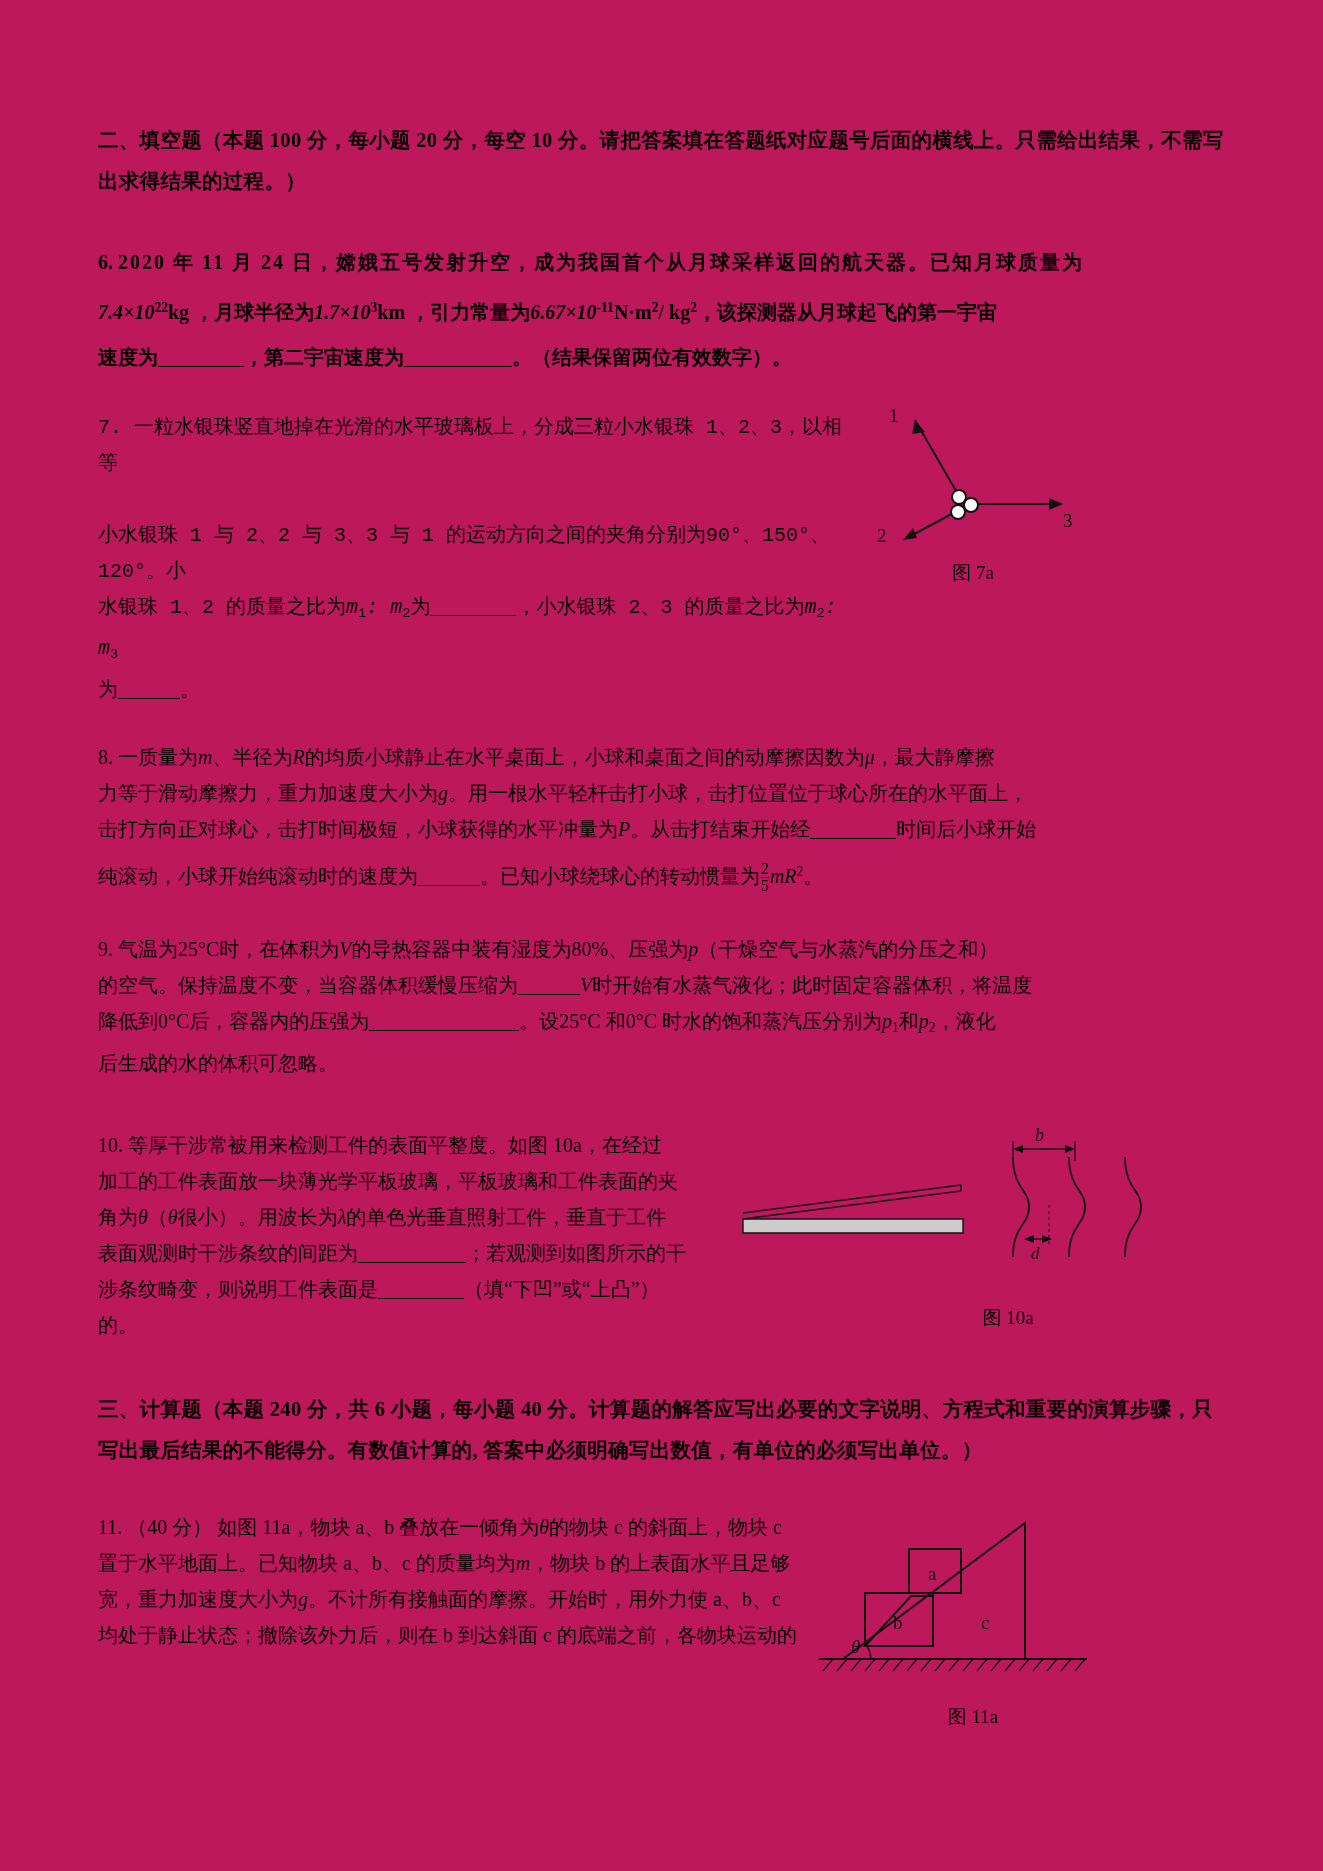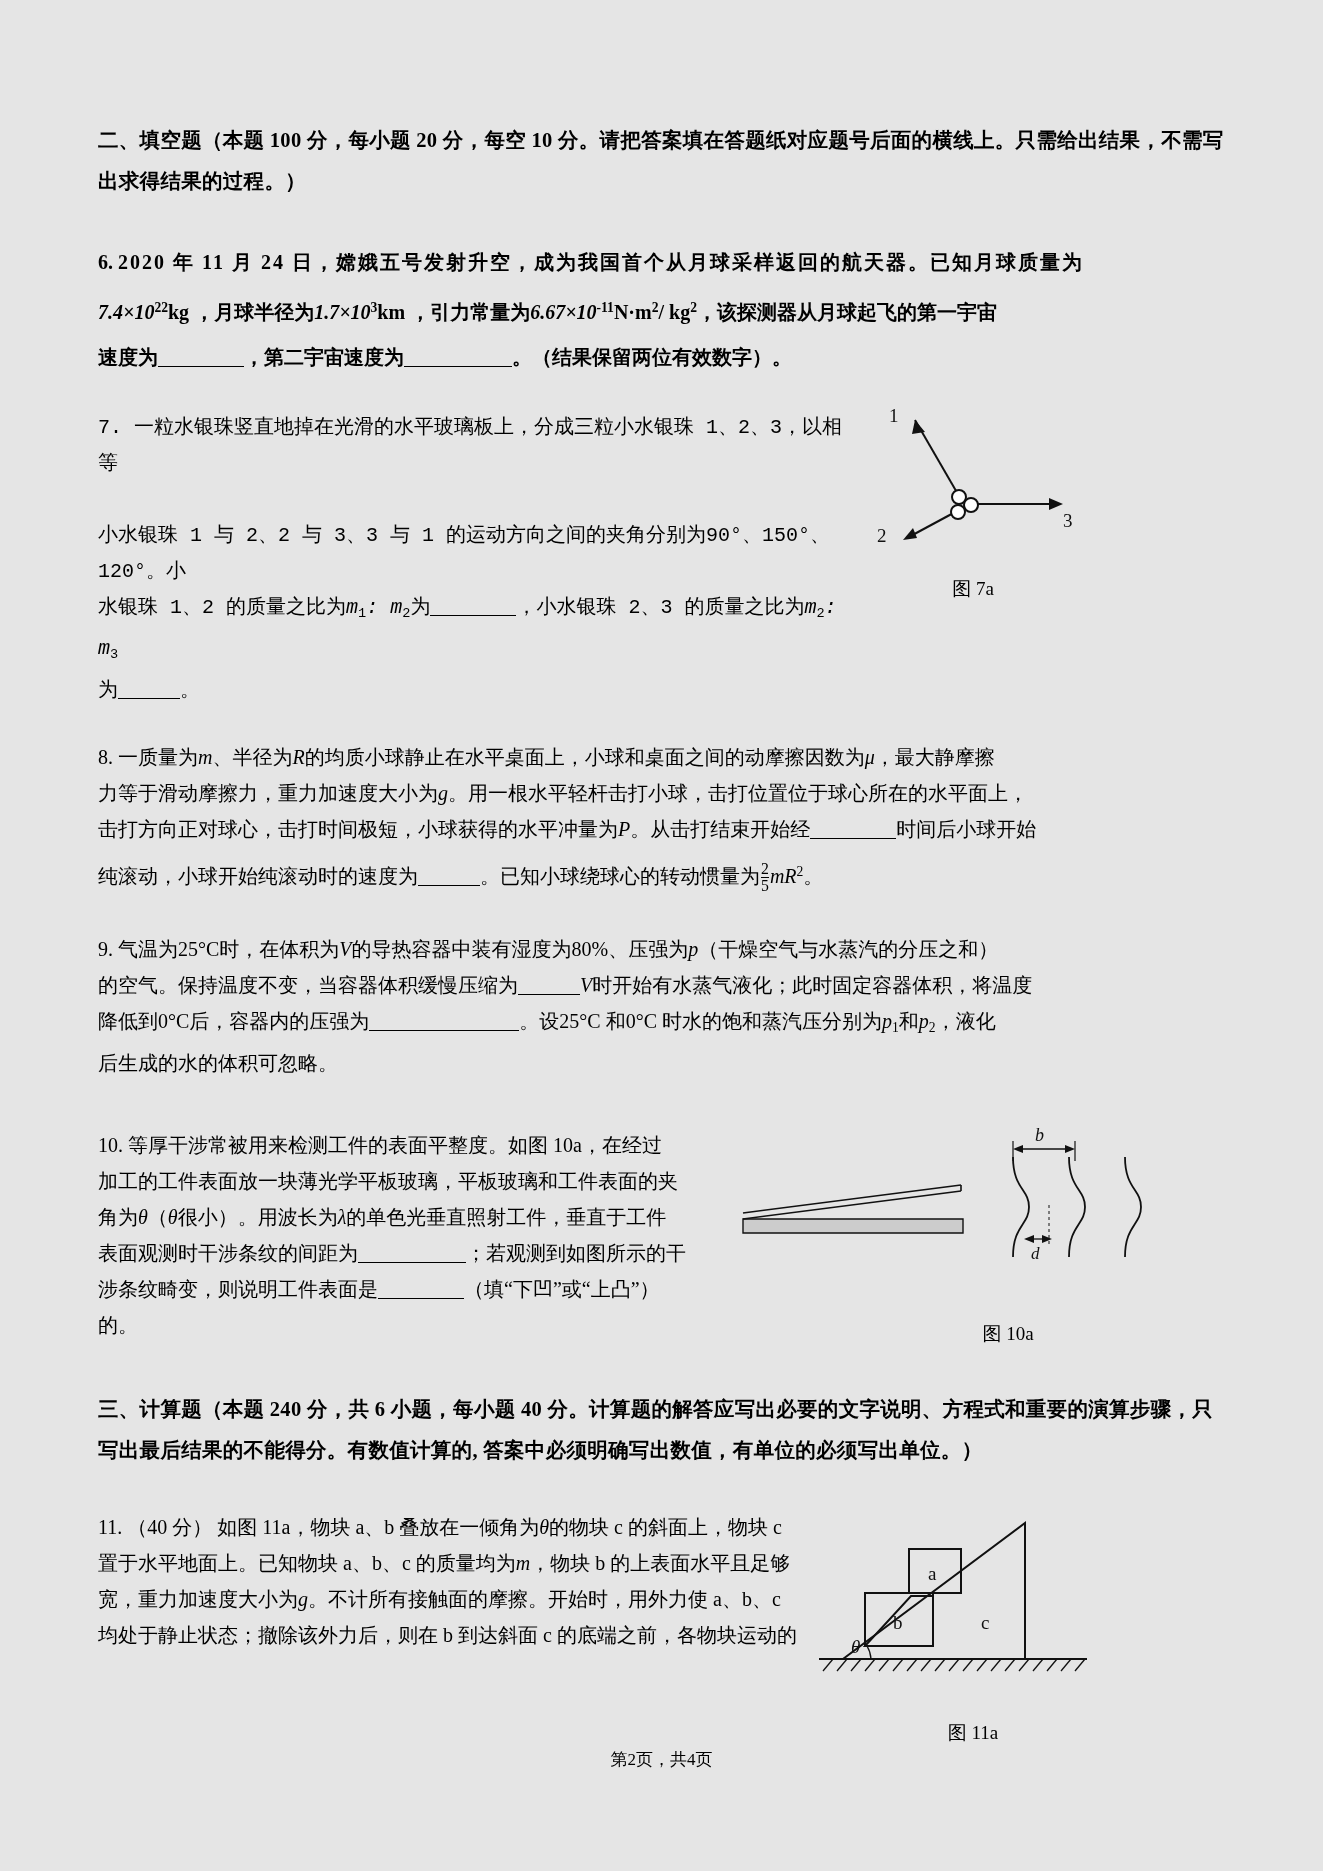--- a/index.html
+++ b/index.html
@@ -13,21 +13,21 @@
     position: relative;
     font-family: "Liberation Serif", "DejaVu Serif", serif;
     color: #000;
     overflow: hidden;
   }
   .page {
     position: absolute;
     left: 0; top: 0;
     width: 1323px;
     height: 1871px;
-    background: #e5e5e5;
+    background: #be185d;
   }
   .content {
     position: absolute;
     left: 98px;
     top: 120px;
     width: 1128px;
   }
 
   
   .sec-head {
@@ -75,21 +75,21 @@
   .q-text-n10 { width: 600px; }
   .q-text-n11 { width: 700px; }
 
   .fig-box {
     position: absolute;
     text-align: center;
   }
   .fig-cap {
     font-size: 19px;
     text-align: center;
-    margin-top: 18px;
+    margin-top: 2px;
   }
 
   .footer {
     position: absolute;
     left: 0;
     top: 1748px;
     width: 1323px;
     text-align: center;
     font-size: 17px;
   }
@@ -270,14 +270,13 @@
           <text x="115" y="79" font-family="Liberation Serif, serif" font-size="19" fill="#111">a</text>
           <text x="80" y="128" font-family="Liberation Serif, serif" font-size="19" fill="#111">b</text>
           <text x="168" y="128" font-family="Liberation Serif, serif" font-size="19" fill="#111">c</text>
         </svg>
         <div class="fig-cap" style="margin-left:40px">图 11a</div>
       </div>
     </div>
 
   </div>
 
-  <div class="footer">第2页，共4页</div>
 </div>
 
 </body></html>

